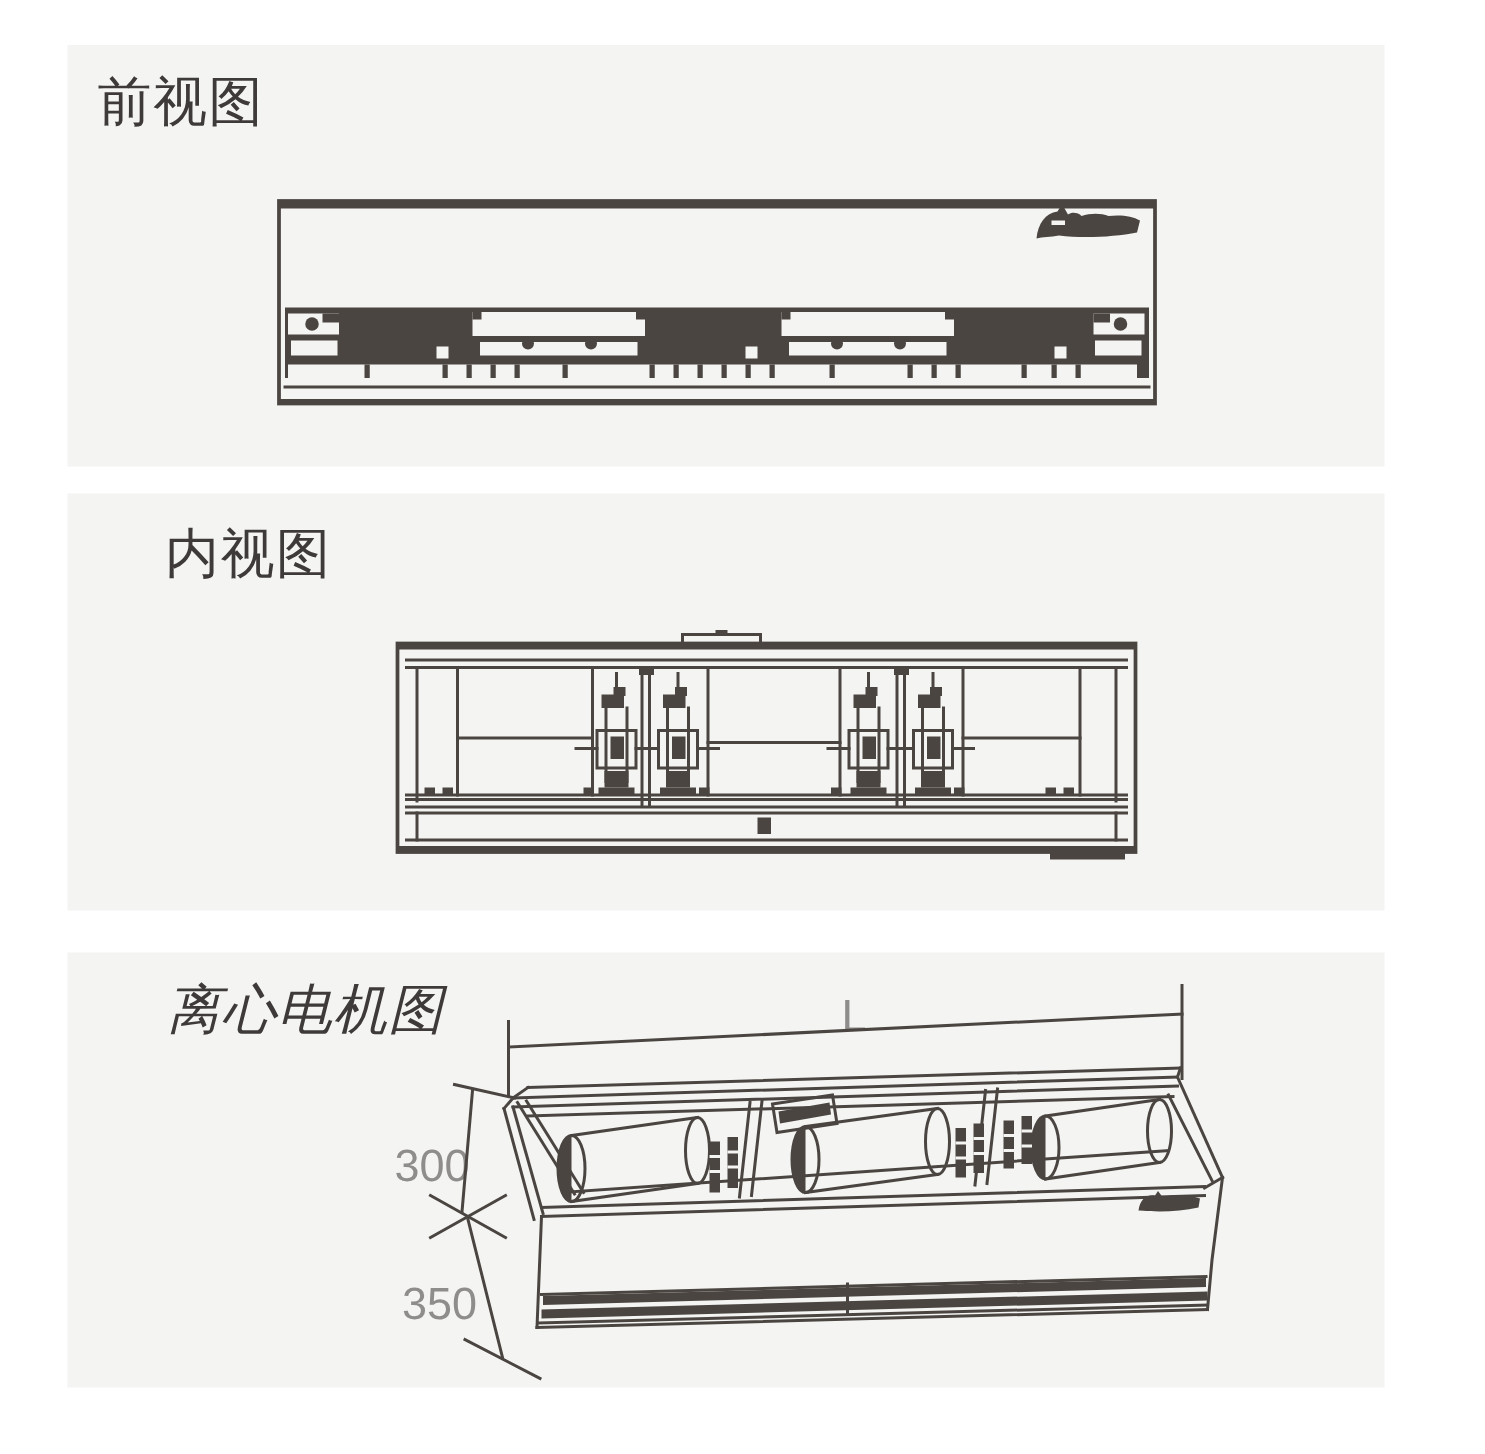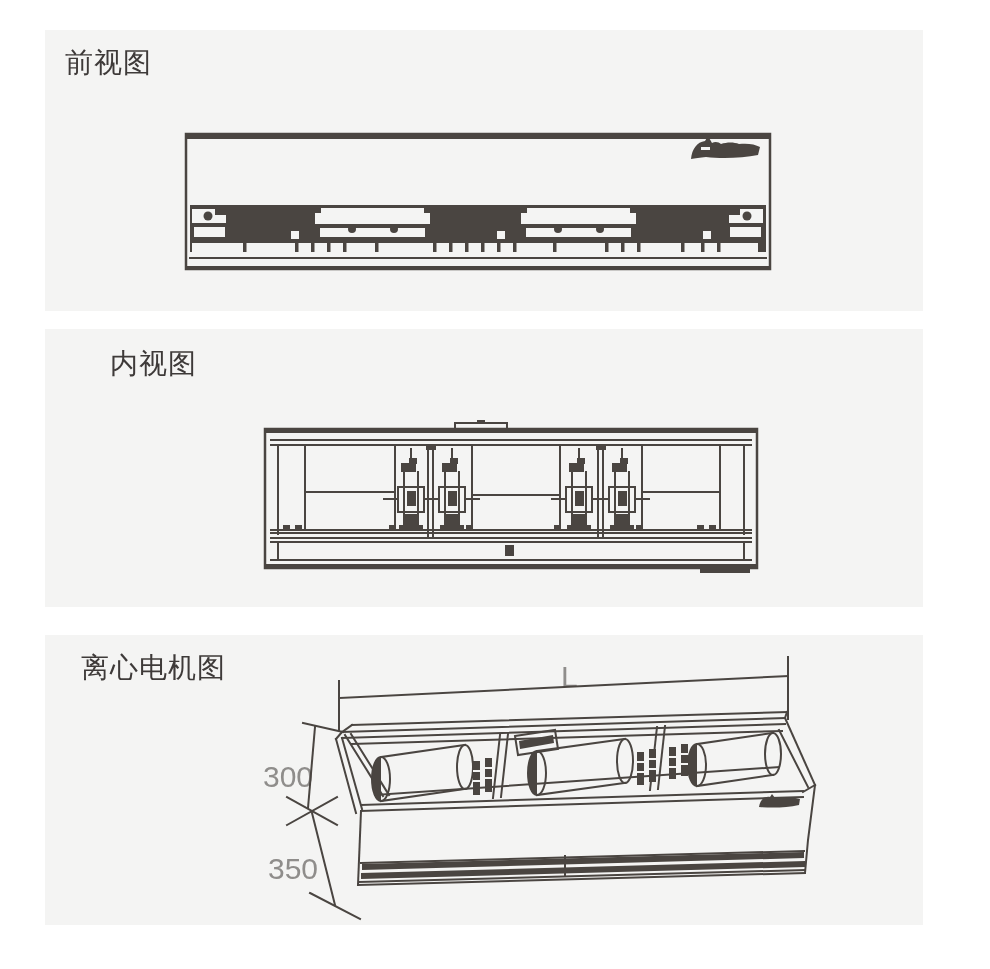--- a/index.html
+++ b/index.html
@@ -19,27 +19,27 @@
   }
   .panel{
     position:absolute;left:45px;width:878px;
     background:var(--panel-bg);
   }
   #panel-front{top:30px;height:281px;}
   #panel-internal{top:329px;height:278px;}
   #panel-motor{top:635px;height:290px;}
   .title{
     position:absolute;margin:0;z-index:2;
-    font-size:28px;font-weight:500;letter-spacing:1px;
+    font-size:36px;font-weight:500;letter-spacing:1px;
     color:var(--title-text);
     text-align:center;
   }
   #panel-front .title{left:20px;top:14px;}
   #panel-internal .title{left:65px;top:16px;font-family:Liberation Serif, serif;}
-  #panel-motor .title{left:36px;top:14px;}
+  #panel-motor .title{left:66px;top:14px;font-style:italic;}
   svg.drawing{position:absolute;left:0;top:0;color:var(--line);}
   .ln{stroke:currentColor;fill:none;stroke-width:2;stroke-linecap:square;}
   .ln25{stroke:currentColor;fill:none;stroke-width:2.5;}
   .df{fill:currentColor;stroke:none;}
   .wf{fill:var(--panel-bg);stroke:none;}
   .dim{fill:var(--dim-text);font-size:30px;font-family:"Liberation Sans","DejaVu Sans",sans-serif;}
 </style>
 </head>
 <body>
 

